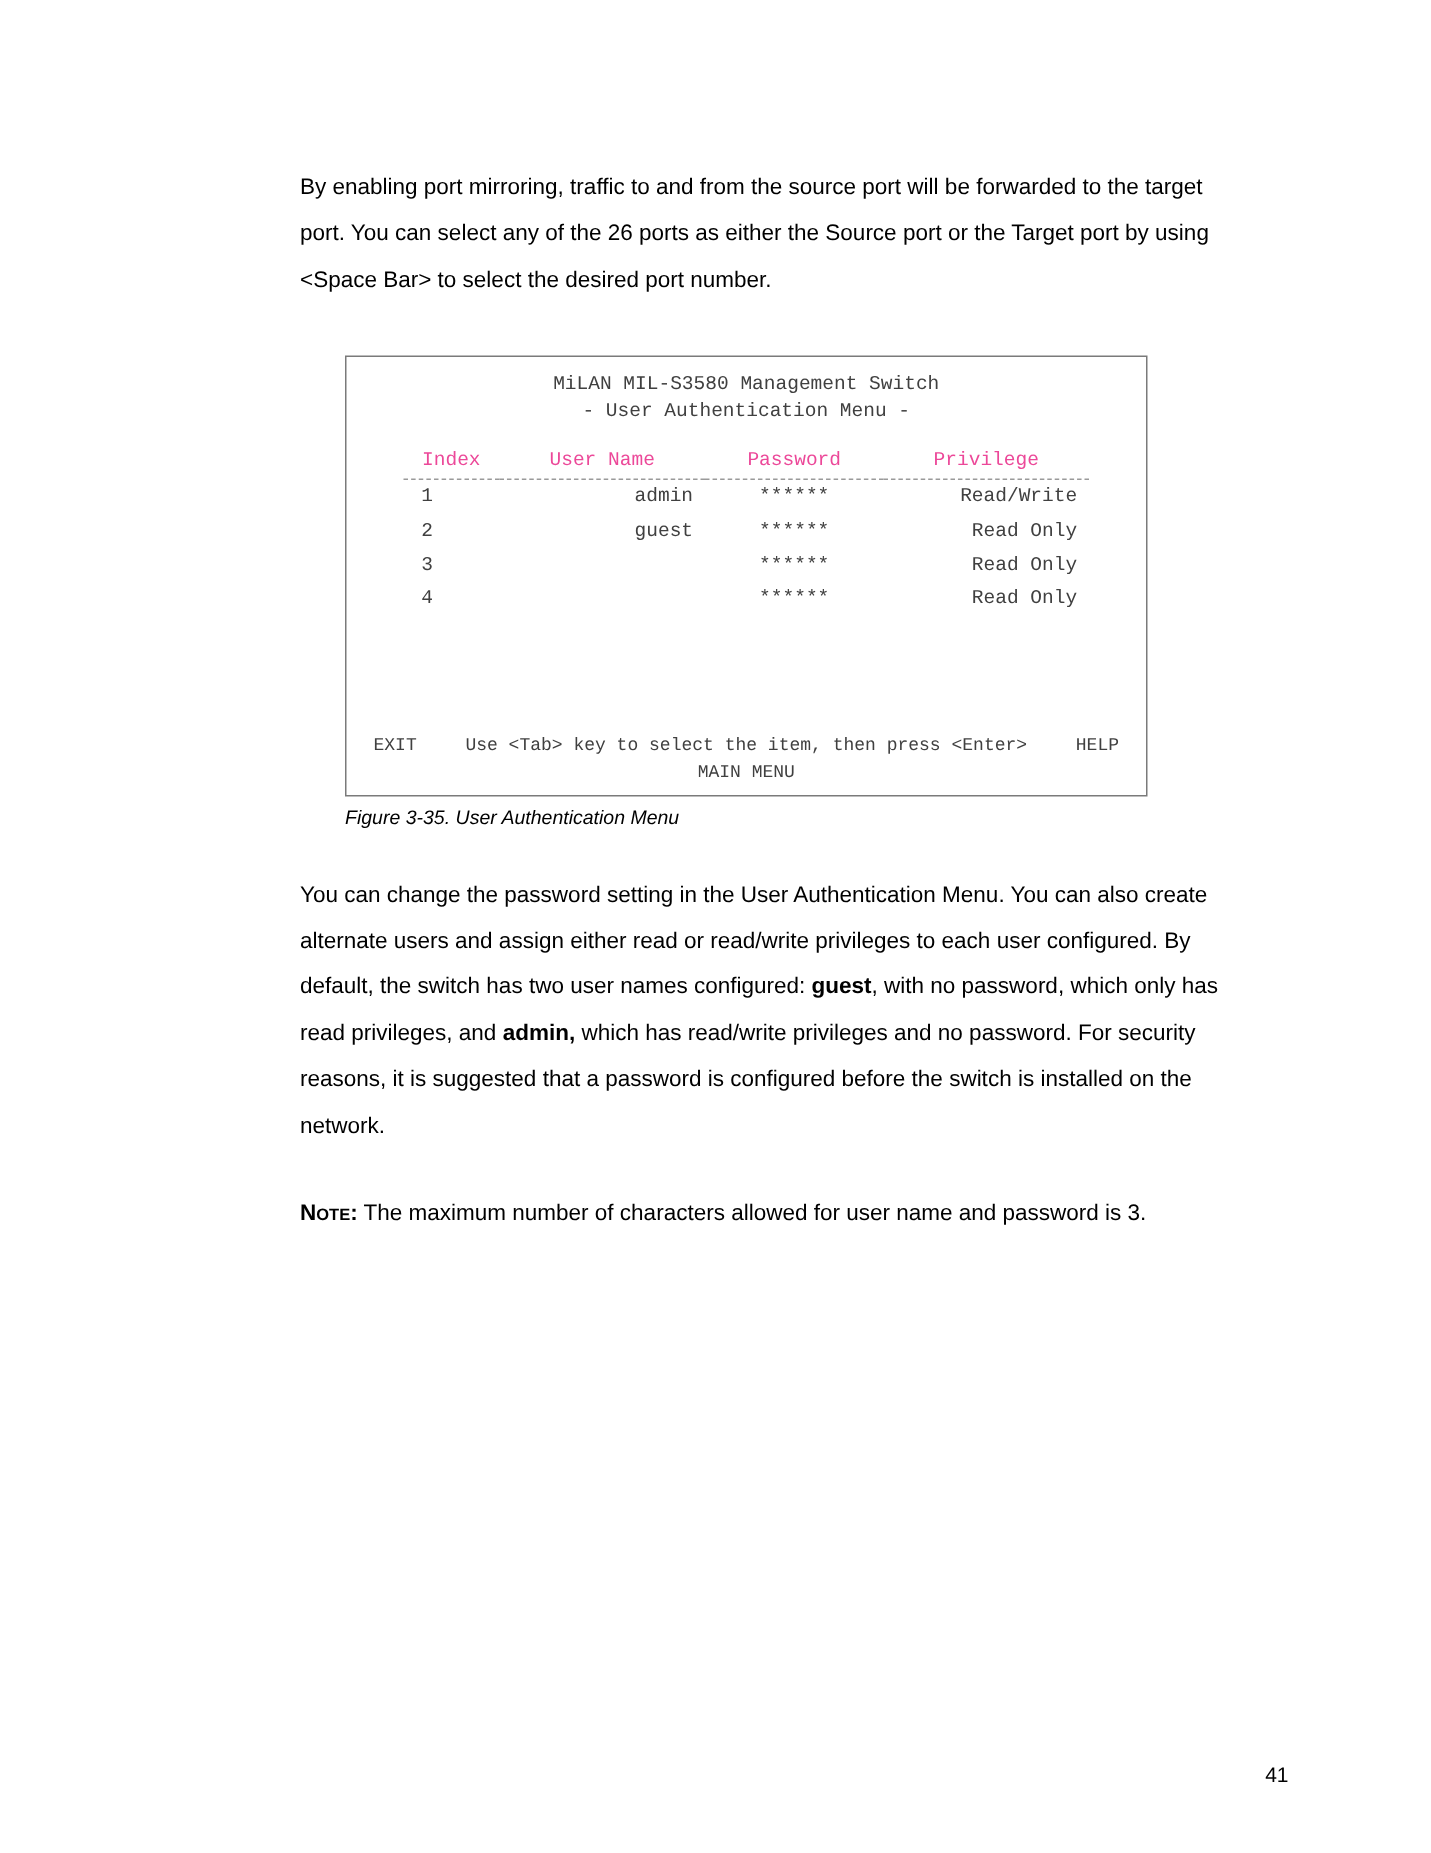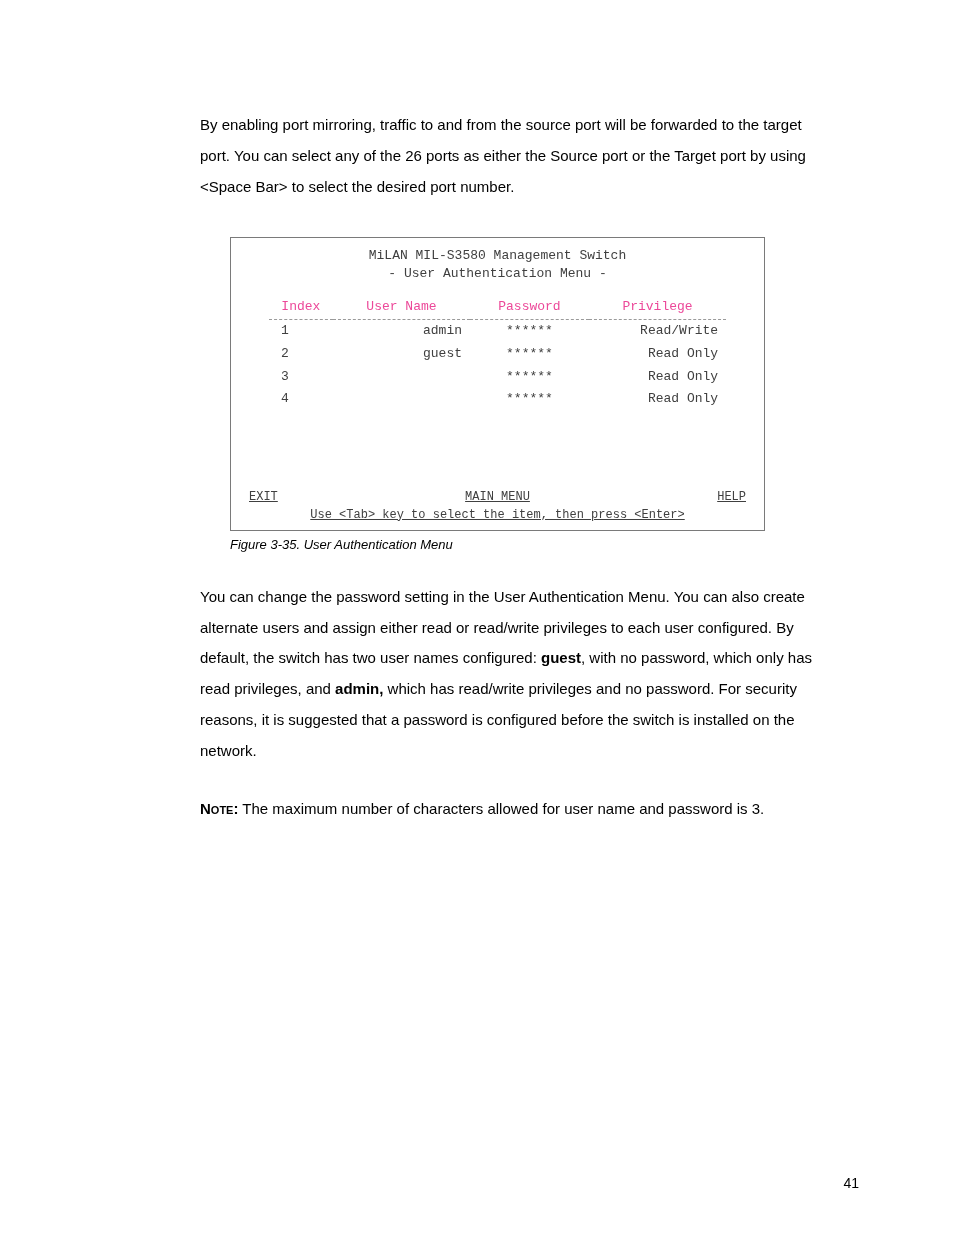--- a/index.html
+++ b/index.html
@@ -78,21 +78,20 @@
   .col-priv    { width: 30%; text-align:right; }
   .auth-body td.col-pass { text-align:center; }
   .auth-body td.col-index { text-align:left; padding-left:12px; }
   .spacer { height: 70px; }
   .fig-footer {
     display: flex;
     justify-content: space-between;
     align-items: flex-start;
     font-size: 12px;
     margin-top: 4px;
-    text-decoration: underline;
   }
   .fig-footer .center-block {
     text-align: center;
     flex: 1;
   }
   .fig-footer .side {
     width: 50px;
     font-size: 12px;
   }
   .figure-caption {
@@ -164,22 +163,22 @@
         </tr>
         <tr>
             <td class="spacer" colspan="4"></td>
           </tr>
       </tbody>
     </table>
 
     <div class="fig-footer">
       <div class="side">EXIT</div>
       <div class="center-block">
+        <div>Use &lt;Tab&gt; key to select the item, then press &lt;Enter&gt;</div>
         <div>MAIN MENU</div>
-        <div>Use &lt;Tab&gt; key to select the item, then press &lt;Enter&gt;</div>
       </div>
       <div class="side" style="text-align:right;">HELP</div>
     </div>
   </div>
 
   <div class="figure-caption">Figure 3-35. User Authentication Menu</div>
 
   <p class="body-para">
     <span>You can change the password setting in the User Authentication Menu. You can also create alternate users and assign either read or read/write privileges to each user configured.   By default, the switch has two user names configured:  </span><b>guest</b><span>, with no password, which only has read privileges, and </span><b>admin,</b><span> which has read/write privileges and no password.  For security reasons, it is suggested that a password is configured before the switch is installed on the network.</span>
   </p>

